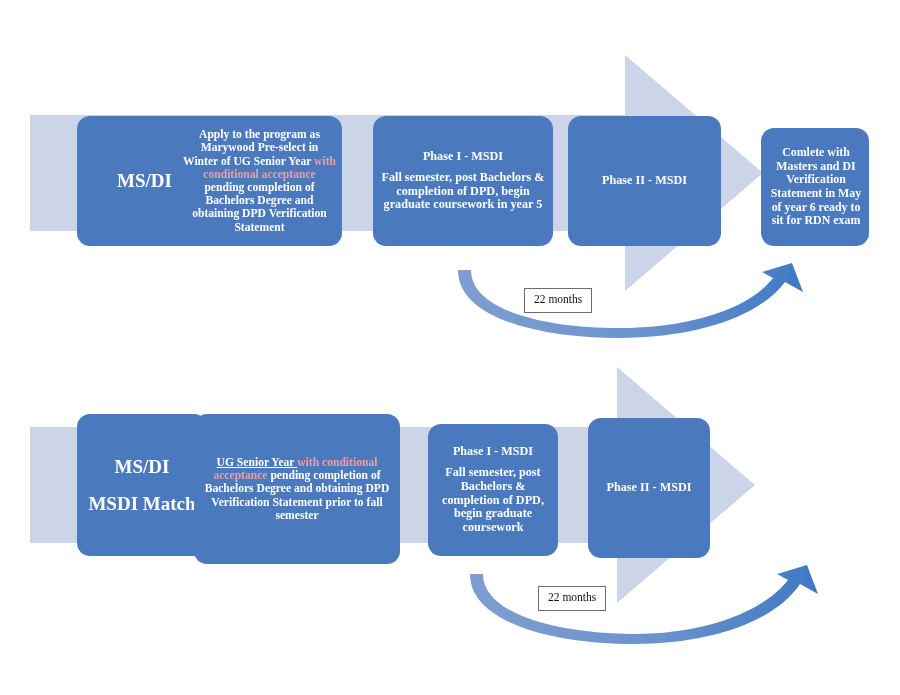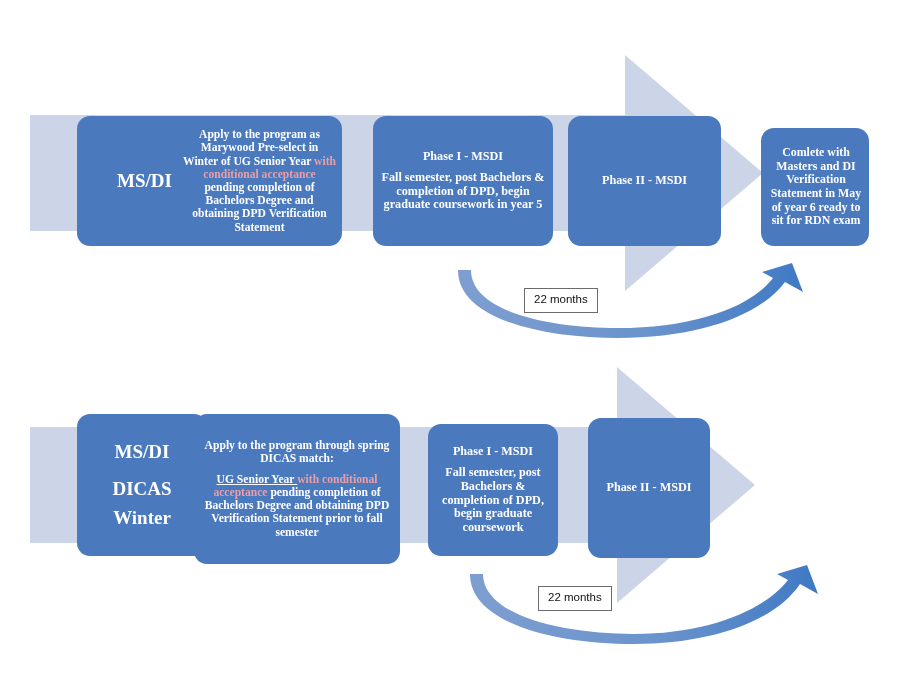--- a/index.html
+++ b/index.html
@@ -45,21 +45,21 @@
 
   
   .arrow{position:absolute;z-index:4;}
   .arrow svg{display:block;}
 
   
   .months{
     position:absolute;z-index:6;
     background:#ffffff;
     border:1px solid #6b6b6b;
-    font-family:Liberation Sans, sans-serif;
+    font-family:Liberation Serif, serif;
     font-size:11.5px;
     color:#111111;
     text-align:center;
     line-height:1;
     padding:5px 9px 6px 9px;
     white-space:nowrap;
   }
 </style>
 </head>
 <body>
@@ -130,27 +130,26 @@
 
   <div class="band" style="left:30px;top:365px;width:740px;height:240px;">
     <svg width="740" height="240" viewBox="0 0 740 240">
       <path d="M 0 62 L 587 62 L 587 2 L 725 120 L 587 238 L 587 178 L 0 178 Z" fill="#ccd5e8"></path>
     </svg>
   </div>
 
   <div class="box title-box" style="left:33px;top:414px;width:130px;height:142px;">
     <div class="inner">
       <p>MS/DI</p>
-      <p>DICAS Winter</p>
+      <p>MSDI Match</p>
     </div>
   </div>
 
   <div class="box body-box" style="left:194px;top:414px;width:206px;height:150px;">
     <div class="inner">
-      <p>Apply to the program through spring DICAS match:</p>
       <p><span class="ul">UG Senior Year </span><span class="hl">with conditional acceptance</span><span> pending completion of Bachelors Degree and obtaining DPD Verification Statement prior to fall semester</span></p>
     </div>
   </div>
 
   <div class="box phase-box" style="left:428px;top:424px;width:130px;height:132px;">
     <div class="inner">
       <p>Phase I - MSDI</p>
       <p>Fall semester, post Bachelors &amp; completion of DPD, begin graduate coursework</p>
     </div>
   </div>

